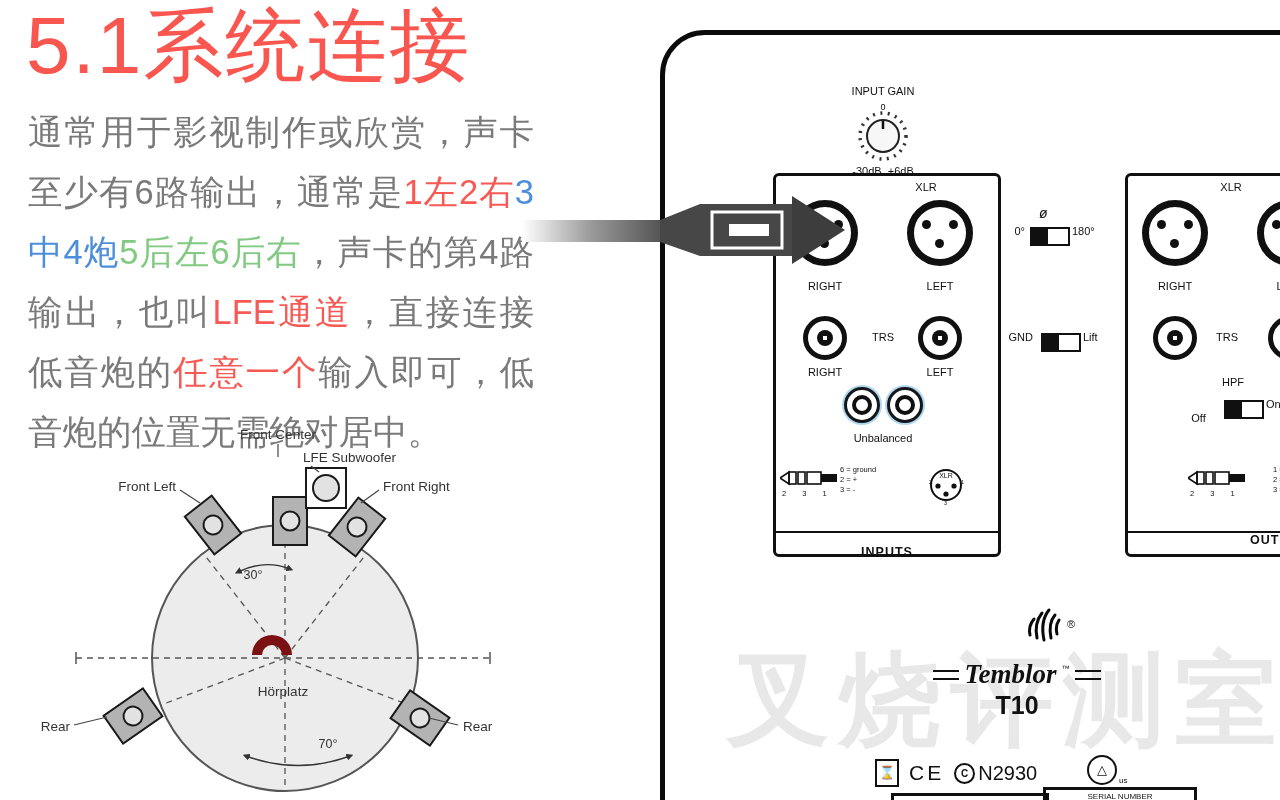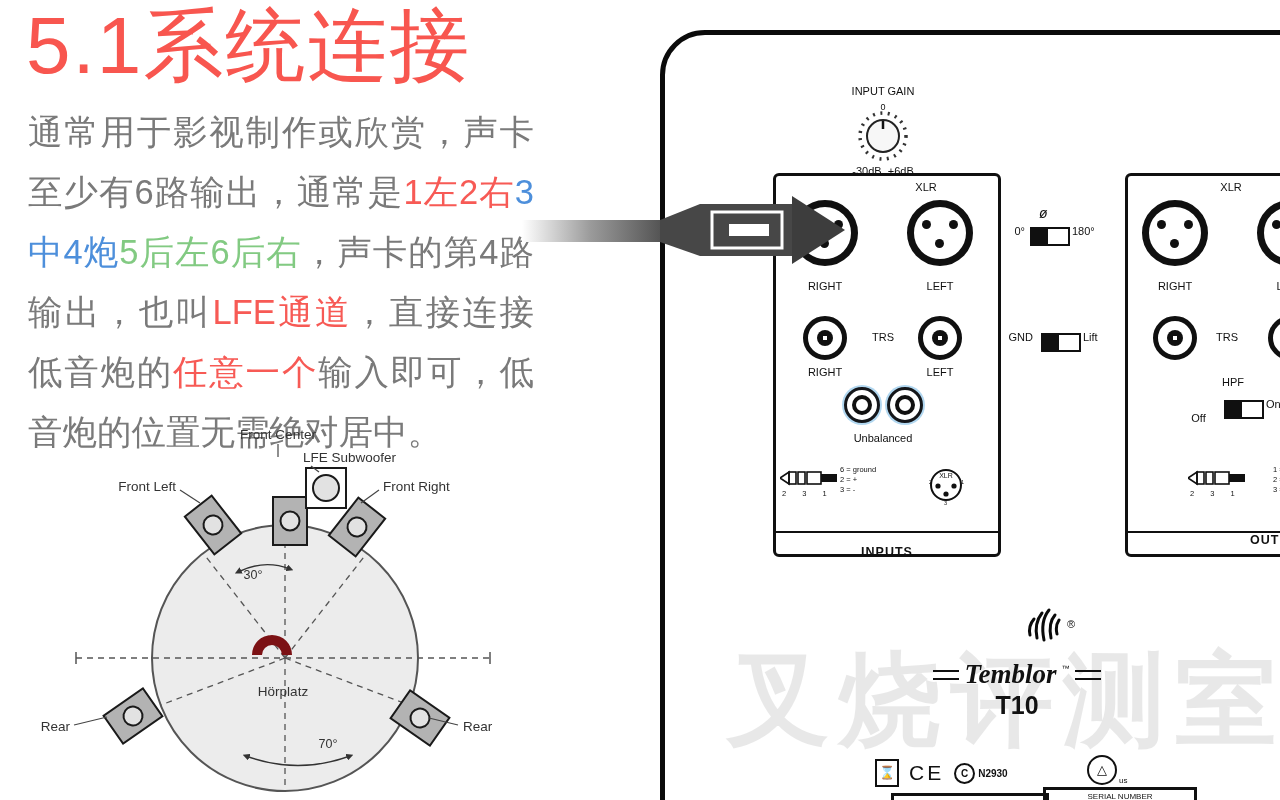--- a/index.html
+++ b/index.html
@@ -257,21 +257,21 @@
     <span class="temblor-line"></span>
   </div>
   <div class="abs center" style="left:262px;top:656px;width:180px;font-size:25px;font-weight:bold">T10</div>
 
 
   <div class="abs" style="left:210px;top:724px;display:flex;align-items:center;gap:10px">
     <div class="certbox">⌛</div>
     <div style="font-size:21px;letter-spacing:3px">CE</div>
     <div style="display:flex;align-items:center;gap:3px">
       <div class="certcircle">C</div>
-      <span style="font-size:10px;font-weight:bold">N2930</span>
+      <span style="font-size:20px;font-weight:normal">N2930</span>
     </div>
   </div>
   <div class="abs" style="left:422px;top:720px;display:flex;align-items:flex-end;gap:2px">
     <div class="tuv">△</div>
     <span style="font-size:8px">us</span>
   </div>
 
   <div class="abs" style="left:226px;top:758px;width:152px;height:60px;border:3px solid #101010"></div>
   <div class="abs" style="left:378px;top:752px;width:148px;height:70px;border:3px solid #101010">
     <div class="center" style="font-size:8px;margin-top:2px">SERIAL NUMBER</div>

